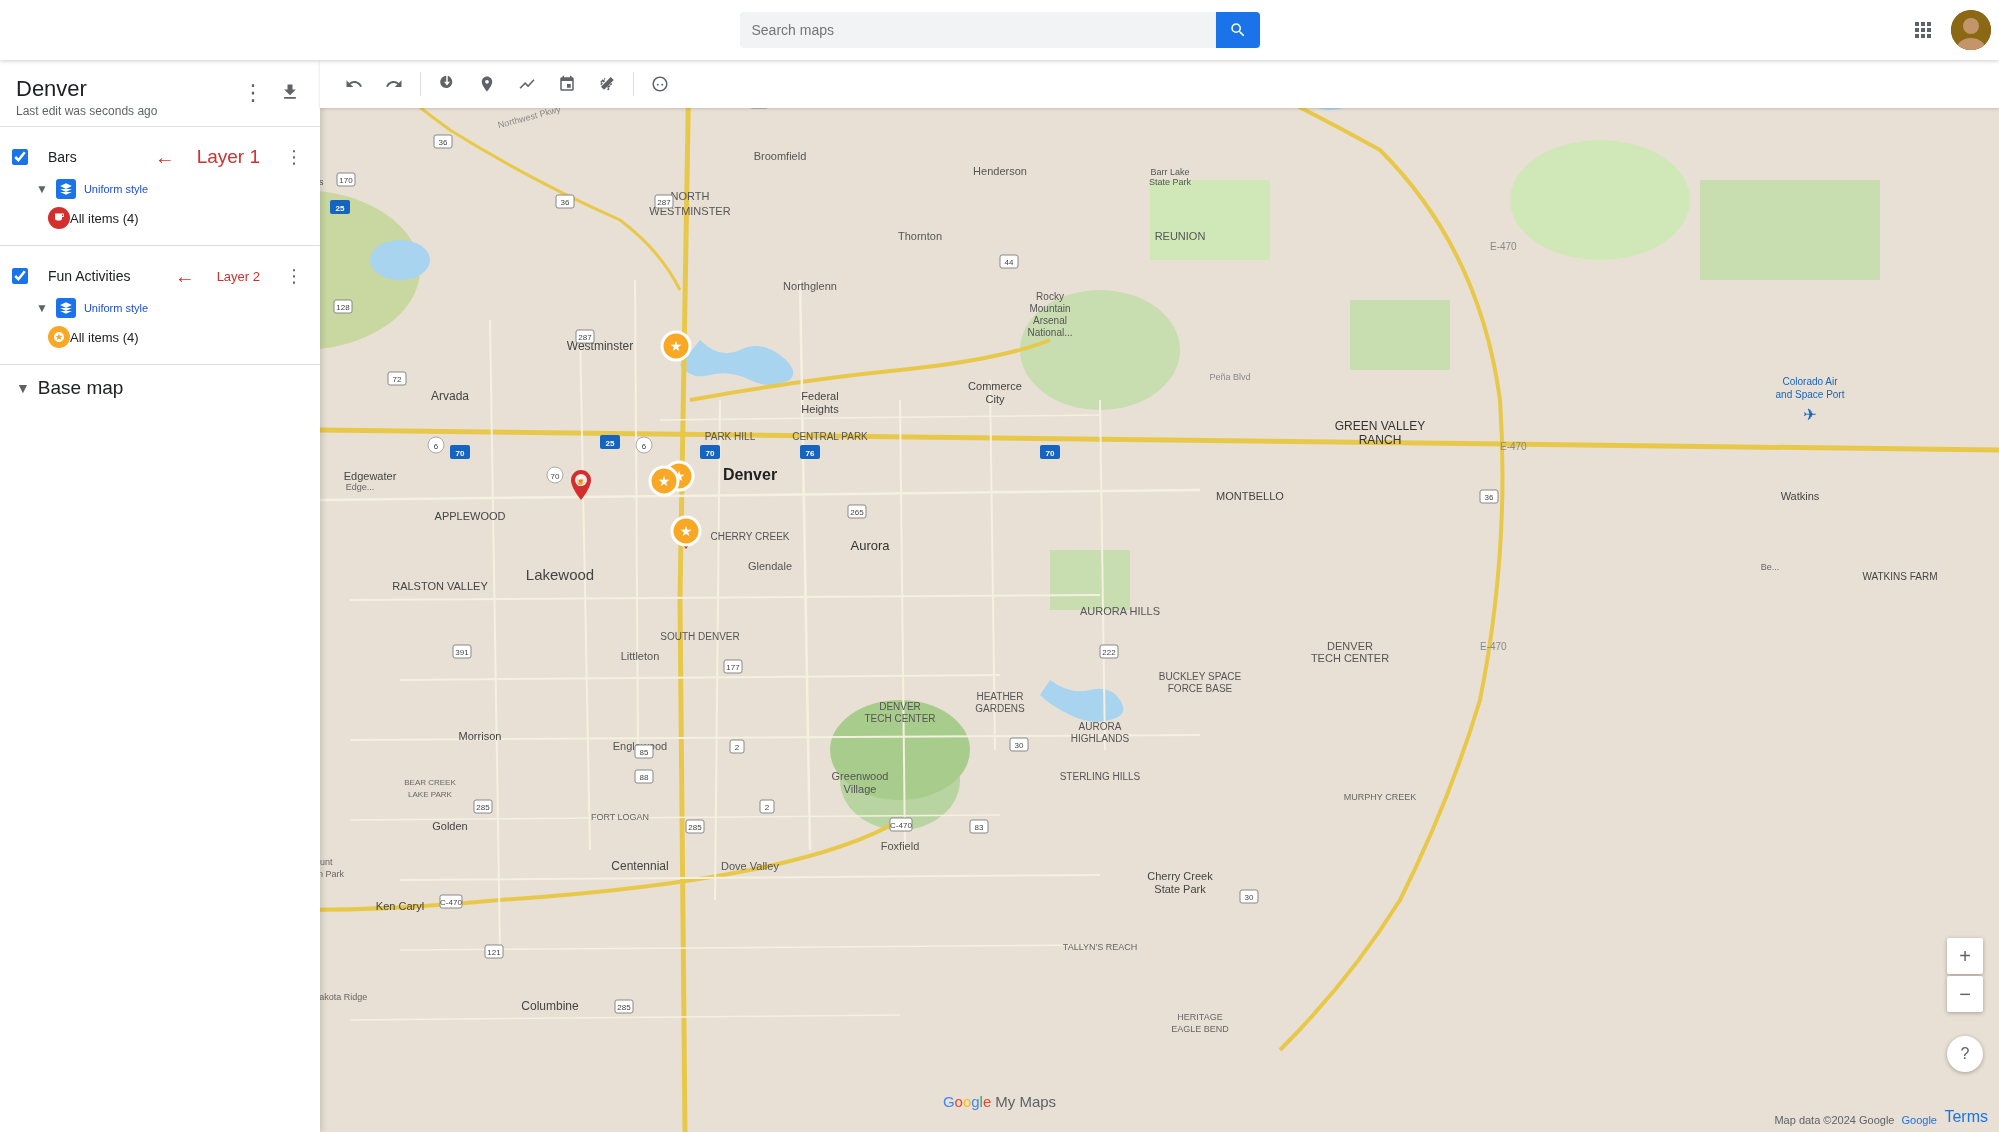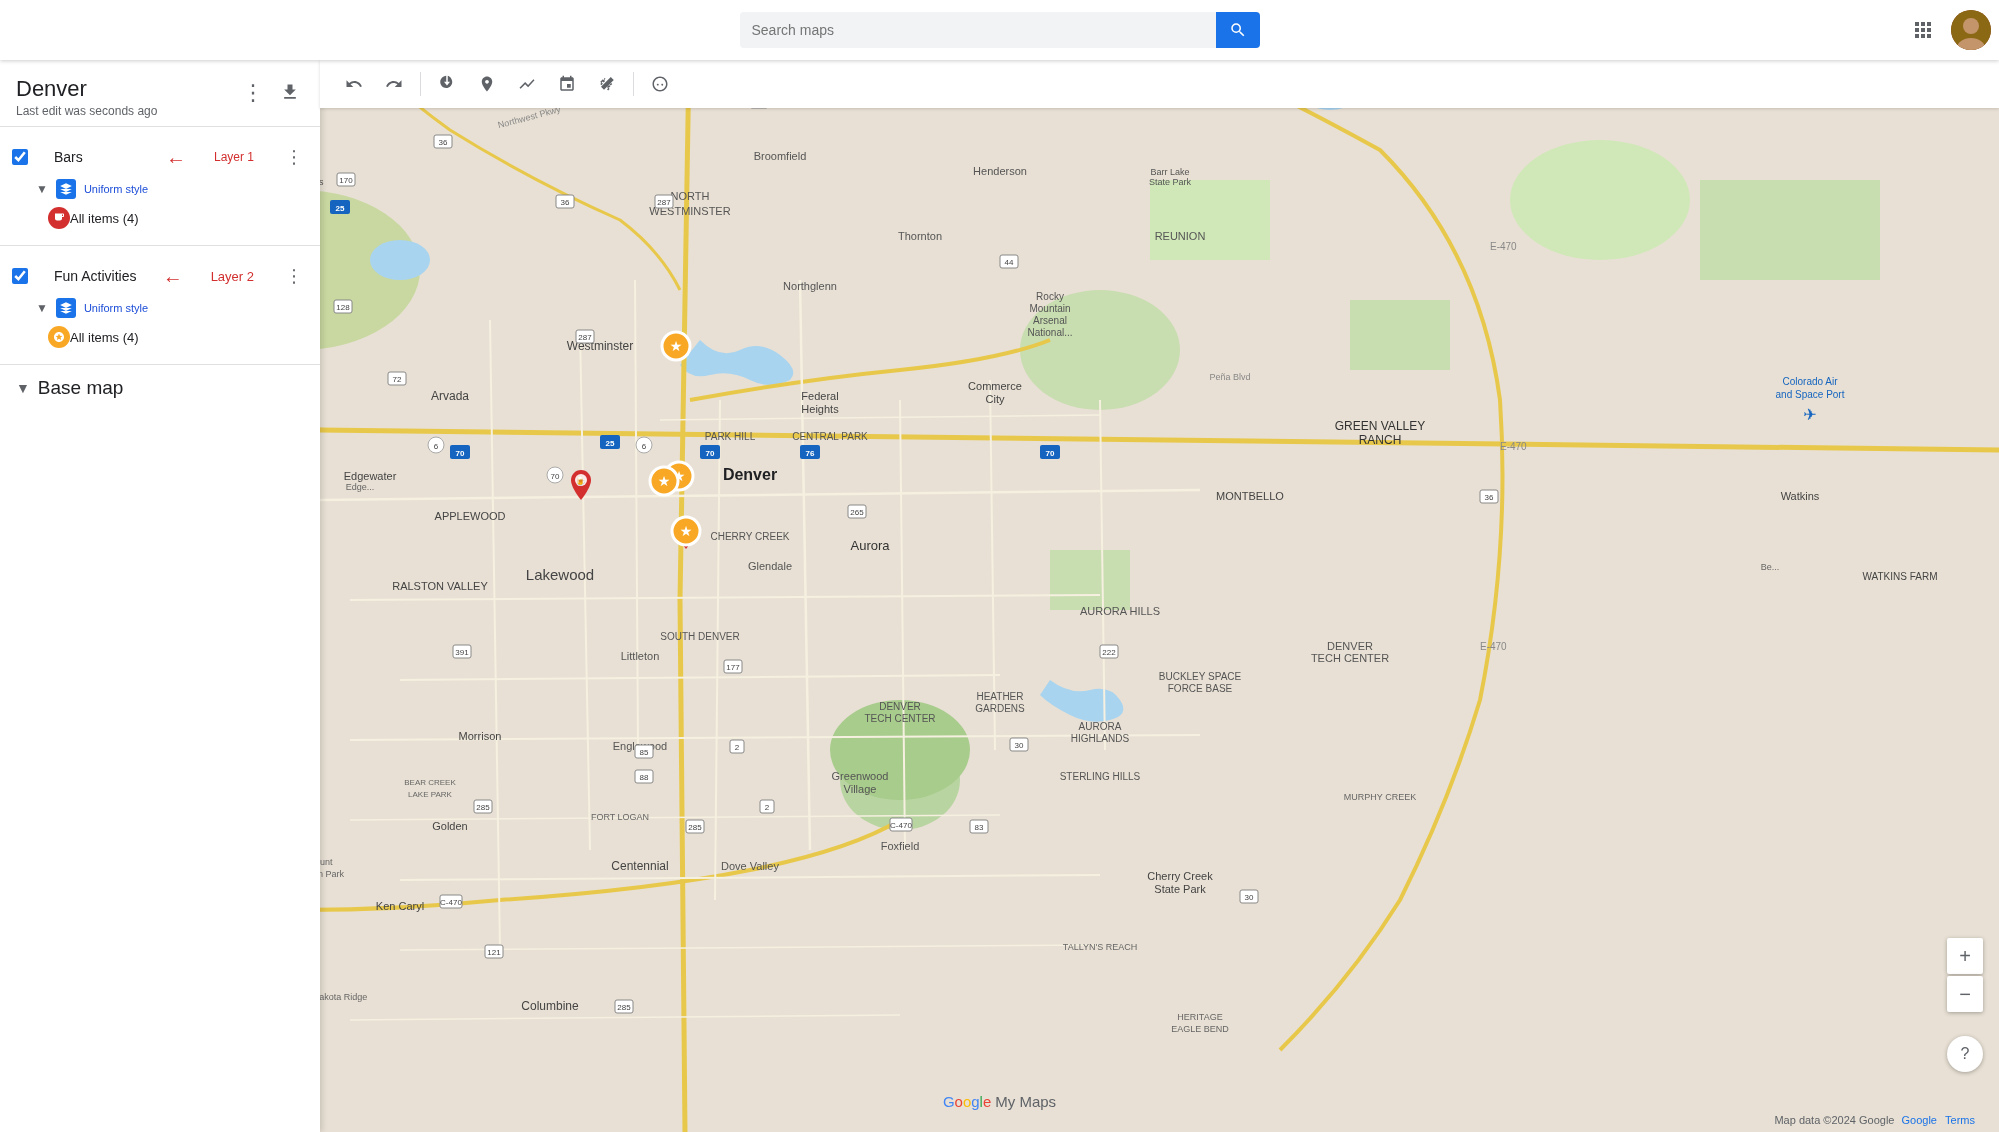--- a/index.html
+++ b/index.html
@@ -154,21 +154,21 @@
     
     .layer-section {
       border-bottom: 1px solid #e0e0e0;
       padding: 12px 0;
     }
 
     .layer-header {
       display: flex;
       align-items: center;
       padding: 4px 12px;
-      gap: 26px;
+      gap: 20px;
     }
 
     .layer-checkbox {
       width: 16px; height: 16px;
       accent-color: #1a73e8;
       cursor: pointer;
     }
 
     .layer-name {
       flex: 1;
@@ -746,21 +746,21 @@
     </div>
   </div>
 
 
   <div class="layer-section">
     <div class="layer-header">
       <input type="checkbox" class="layer-checkbox" checked="" style="">
       <span class="layer-name">Bars</span>
 
       <span style="color:#d32f2f; font-size:20px; margin-right:2px;">←</span>
-      <span style="color:#d32f2f; font-size:12px; font-weight:500;">Layer 1</span>
+      <span style="color:#d32f2f; font-size:19px; font-weight:500;">Layer 1</span>
       <button class="layer-menu-btn">⋮</button>
     </div>
     <div class="layer-style">
       <span class="expand-icon">▼</span>
       <div class="style-icon">
         <svg width="14" height="14" viewBox="0 0 24 24" fill="white">
             <path d="M12 2L2 7l10 5 10-5-10-5zM2 17l10 5 10-5M2 12l10 5 10-5"></path>
           </svg>
       </div>
       <span class="style-label">Uniform style</span>
@@ -862,21 +862,21 @@
     <span style="color:#4285f4;">G</span><span style="color:#ea4335;">o</span><span style="color:#fbbc04;">o</span><span style="color:#4285f4;">g</span><span style="color:#34a853;">l</span><span style="color:#ea4335;">e</span>
   </span>
   <span style="font-size:15px; color:#5f6368; font-weight:400; margin-left:2px;">My Maps</span>
 </div>
 
 <div id="map-data">
   <span>Map data ©2024 Google</span>
   <span style="color:#1a73e8; margin-left:4px; cursor:pointer;">Google</span>
 </div>
 
-<div id="terms" style="position:absolute; bottom:6px; right:24px; font-size:11px; color:#1a73e8; z-index:10; cursor:pointer;">Terms</div>
+<div id="terms" style="position:absolute; bottom:6px; right:11px; font-size:16px; color:#1a73e8; z-index:10; cursor:pointer;">Terms</div>
 
 <div id="zoom-controls">
   <button class="zoom-btn">+</button>
   <button class="zoom-btn">−</button>
 </div>
 
 <button id="help-btn">
   <span style="font-size:16px; color:#5f6368;">?</span>
 </button>
 

